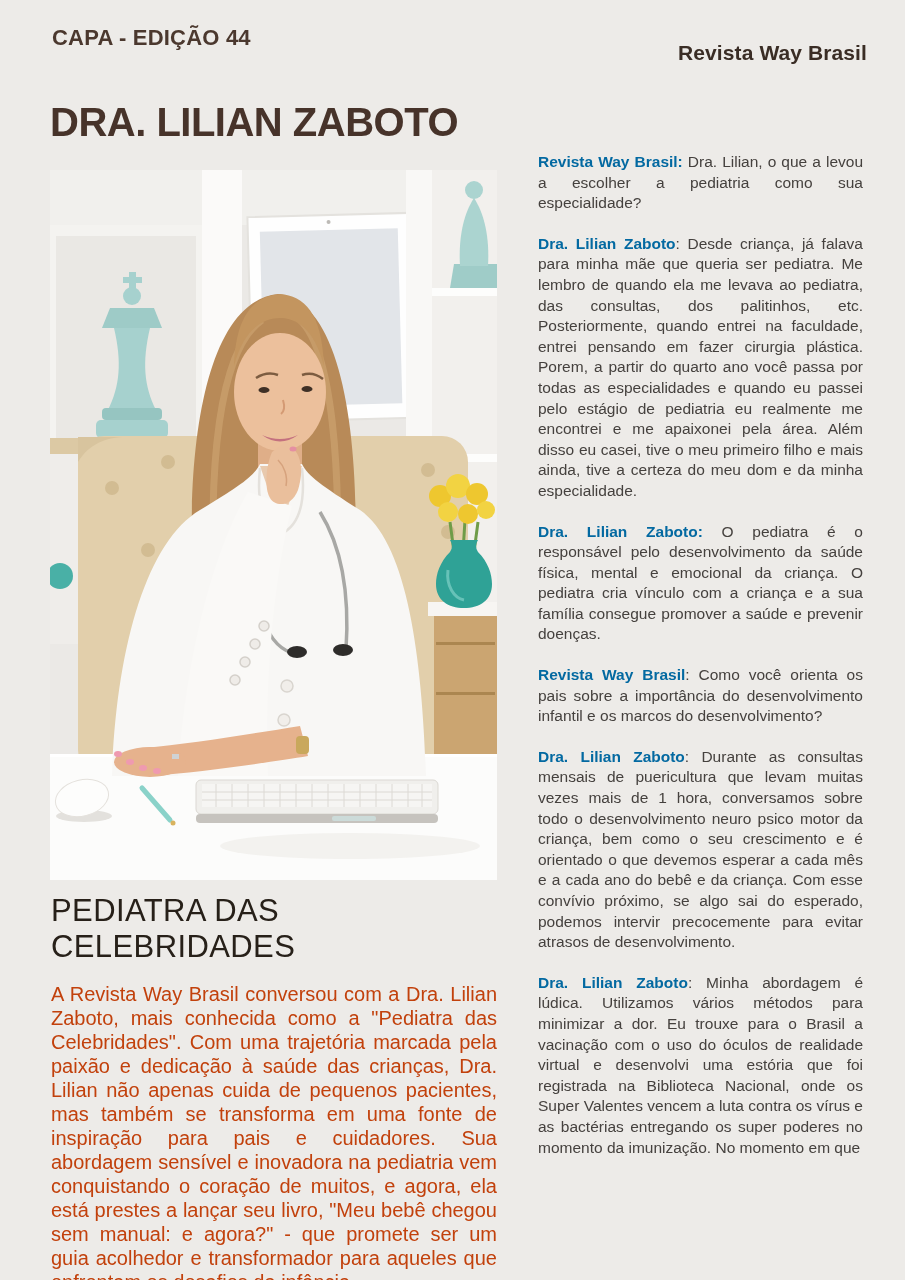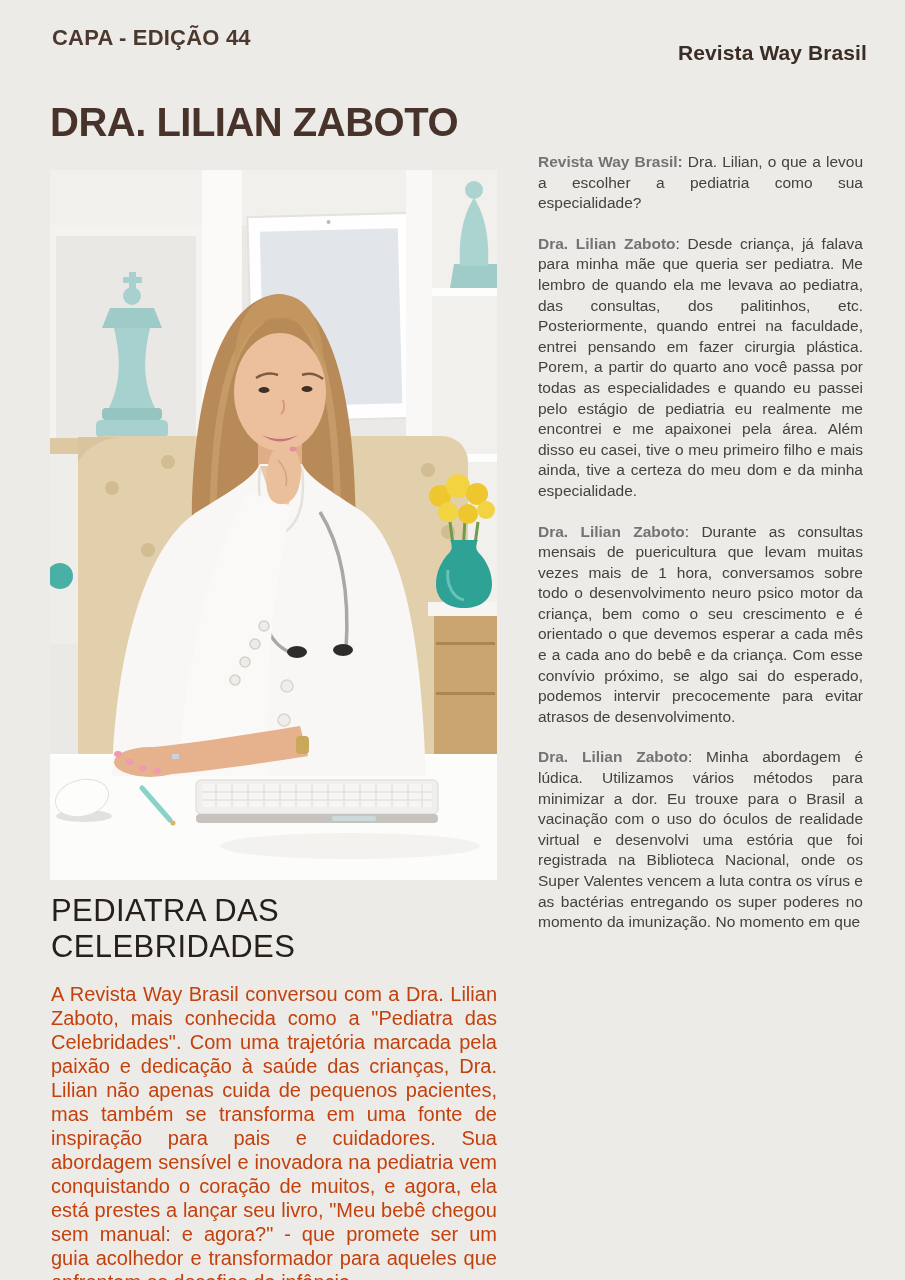--- a/index.html
+++ b/index.html
@@ -34,21 +34,21 @@
   }
   .intro-p{
     margin:0 0 21px;font-size:20px;line-height:24px;
     color:#c2410c;text-align:justify;
   }
   .right-col{position:absolute;left:538px;top:152px;width:325px;}
   .qa{
     margin:0 0 20px;font-size:15.5px;line-height:20.6px;
     color:#45413e;text-align:justify;
   }
-  .qa strong{color:#737373;font-weight:700;}
+  .qa strong{color:#0369a1;font-weight:700;}
   .page-num{
     position:absolute;right:25px;top:1284px;
     font-size:13px;font-weight:700;color:#c2410c;
   }
 </style>
 </head>
 <body>
 
 <div class="page">
 
@@ -210,19 +210,21 @@
   </div>
 
   <div class="left-col">
     <h2 class="subtitle">PEDIATRA DAS CELEBRIDADES</h2>
     <p class="intro-p">A Revista Way Brasil conversou com a Dra. Lilian Zaboto, mais conhecida como a "Pediatra das Celebridades". Com uma trajetória marcada pela paixão e dedicação à saúde das crianças, Dra. Lilian não apenas cuida de pequenos pacientes, mas também se transforma em uma fonte de inspiração para pais e cuidadores. Sua abordagem sensível e inovadora na pediatria vem conquistando o coração de muitos, e agora, ela está prestes a lançar seu livro, "Meu bebê chegou sem manual: e agora?" - que promete ser um guia acolhedor e transformador para aqueles que enfrentam os desafios da infância.</p>
   </div>
 
   <div class="right-col">
     <p class="qa"><strong>Revista Way Brasil:</strong><span> Dra. Lilian, o que a levou a escolher a pediatria como sua especialidade?</span></p>
     <p class="qa"><strong>Dra. Lilian Zaboto</strong><span>: Desde criança, já falava para minha mãe que queria ser pediatra. Me lembro de quando ela me levava ao pediatra, das consultas, dos palitinhos, etc. Posteriormente, quando entrei na faculdade, entrei pensando em fazer cirurgia plástica. Porem, a partir do quarto ano você passa por todas as especialidades e quando eu passei pelo estágio de pediatria eu realmente me encontrei e me apaixonei pela área. Além disso eu casei, tive o meu primeiro filho e mais ainda, tive a certeza do meu dom e da minha especialidade.</span></p>
+    <p class="qa"><strong>Dra. Lilian Zaboto:</strong><span> O pediatra é o responsável pelo desenvolvimento da saúde física, mental e emocional da criança. O pediatra cria vínculo com a criança e a sua família consegue promover a saúde e prevenir doenças.</span></p>
+    <p class="qa"><strong>Revista Way Brasil</strong><span>: Como você orienta os pais sobre a importância do desenvolvimento infantil e os marcos do desenvolvimento?</span></p>
     <p class="qa"><strong>Dra. Lilian Zaboto</strong><span>: Durante as consultas mensais de puericultura que levam muitas vezes mais de 1 hora, conversamos sobre todo o desenvolvimento neuro psico motor da criança, bem como o seu crescimento e é orientado o que devemos esperar a cada mês e a cada ano do bebê e da criança. Com esse convívio próximo, se algo sai do esperado, podemos intervir precocemente para evitar atrasos de desenvolvimento.</span></p>
     <p class="qa"><strong>Dra. Lilian Zaboto</strong><span>: Minha abordagem é lúdica. Utilizamos vários métodos para minimizar a dor. Eu trouxe para o Brasil a vacinação com o uso do óculos de realidade virtual e desenvolvi uma estória que foi registrada na Biblioteca Nacional, onde os Super Valentes vencem a luta contra os vírus e as bactérias entregando os super poderes no momento da imunização. No momento em que</span></p>
   </div>
 
   <div class="page-num">Página 09</div>
 
 </div>
 
 </body></html>

